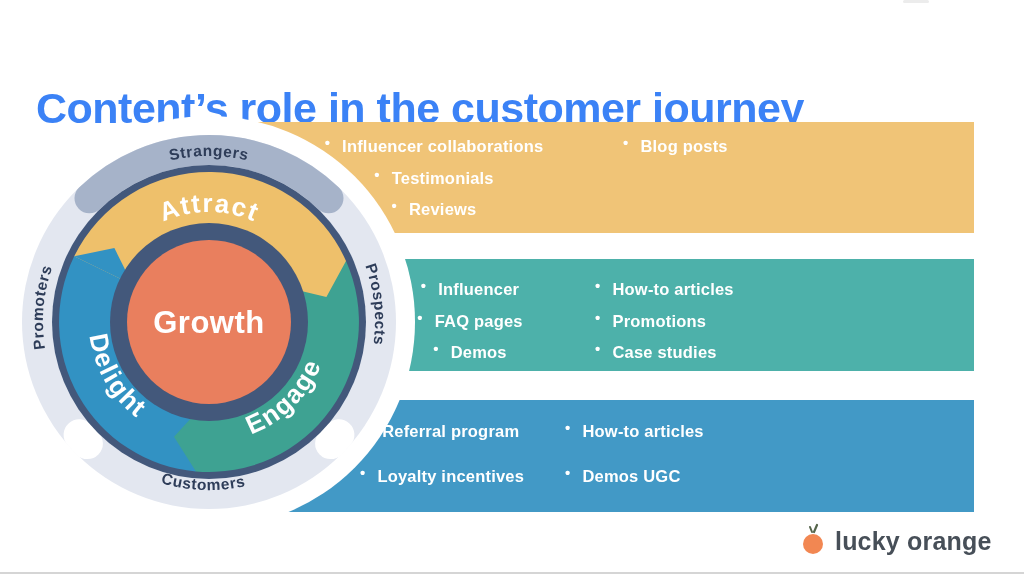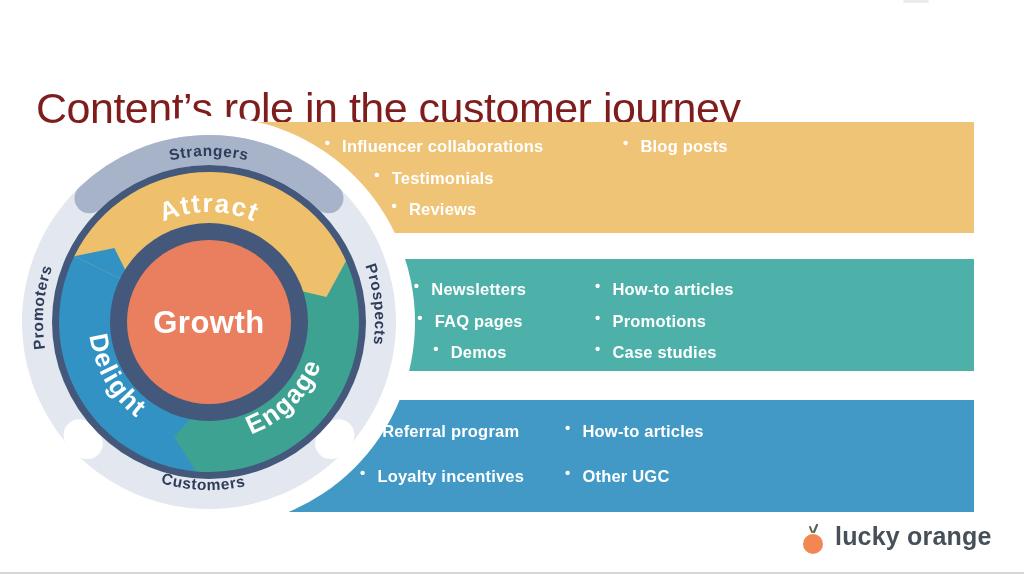--- a/index.html
+++ b/index.html
@@ -1,40 +1,40 @@
 <!DOCTYPE html>
 <html><head>
 <meta charset="utf-8">
 <style>
   html,body{margin:0;padding:0;background:#fff;}
   .slide{position:relative;width:1024px;height:576px;background:#ffffff;overflow:hidden;
          font-family:"Liberation Sans", sans-serif;}
   .page-title{position:absolute;left:36px;top:56px;font-size:43px;line-height:1.1;
-              color:#7f1d1d;letter-spacing:-0.5px;font-weight:400;white-space:nowrap;}
+              color:#3b82f6;letter-spacing:-0.5px;font-weight:700;white-space:nowrap;}
   
   .band{position:absolute;z-index:1;}
   .band-attract{left:165px;top:122px;width:809px;height:111px;background:#f0c477;}
   .band-engage {left:200px;top:259px;width:774px;height:112px;background:#4db1aa;}
   .band-delight{left:200px;top:400px;width:774px;height:112px;background:#4299c6;}
   
   .col{position:absolute;z-index:3;display:flex;flex-direction:column;}
   .col-center{align-items:center;}
   .col-left{align-items:flex-start;}
   .li{display:flex;align-items:flex-end;height:27px;color:#ffffff;font-weight:700;
       font-size:16.5px;letter-spacing:0.2px;white-space:nowrap;}
   .dot{margin-right:12px;font-size:15px;line-height:27px;}
   .dot::before{content:"\2022";}
   .gap45{row-gap:4.5px;} .gap30{row-gap:18px;}
   
   .wheel{position:absolute;left:0;top:110px;width:430px;height:425px;z-index:2;}
   .ringlabel{font-size:15.5px;font-weight:700;fill:#2e3d59;letter-spacing:0.6px;}
   .seglabel{font-size:26px;font-weight:700;fill:#ffffff;letter-spacing:1.5px;}
   .growth{font-size:31px;font-weight:700;fill:#ffffff;letter-spacing:0.5px;}
   
-  .logo{position:absolute;left:800px;top:522px;display:flex;align-items:flex-start;z-index:4;}
+  .logo{position:absolute;left:800px;top:522px;display:flex;align-items:flex-end;z-index:4;}
   .logo-text{margin-left:9px;font-size:25px;font-weight:700;color:#474f58;letter-spacing:0.2px;}
   
   .bottom-line{position:absolute;left:0;top:572px;width:1024px;height:2px;background:#d5d5d5;z-index:5;}
   .top-artifact{position:absolute;left:903px;top:0;width:26px;height:3px;background:#ececec;border-radius:2px;z-index:5;}
 </style>
 </head>
 <body>
 
 <div class="slide">
 
@@ -63,21 +63,21 @@
   <div class="col col-left gap45" style="left:623px;top:129px;">
     <div class="li">
         <span class="dot"></span>
         <span>Blog posts</span>
       </div>
   </div>
 
   <div class="col col-center gap45" style="left:270px;top:272px;width:400px;">
     <div class="li">
         <span class="dot"></span>
-        <span>Newsletters</span>
+        <span>Influencer</span>
       </div>
     <div class="li">
         <span class="dot"></span>
         <span>FAQ pages</span>
       </div>
     <div class="li">
         <span class="dot"></span>
         <span>Demos</span>
       </div>
   </div>
@@ -109,21 +109,21 @@
         <span class="dot"></span>
       </div>
   </div>
   <div class="col col-left gap30" style="left:565px;top:414px;">
     <div class="li">
         <span class="dot"></span>
         <span>How-to articles</span>
       </div>
     <div class="li">
         <span class="dot"></span>
-        <span>Other UGC</span>
+        <span>Demos UGC</span>
       </div>
   </div>
 
   <svg class="wheel" viewBox="0 0 430 425">
     <defs>
       <path id="p-strangers" d="M126,68.2 A166,166 0 0 1 292,68.2"></path>
       <path id="p-prospects" d="M352.8,129 A166,166 0 0 1 366.9,263.3"></path>
       <path id="p-customers" d="M140.6,365.5 A168,168 0 0 0 266.5,369.9"></path>
       <path id="p-promoters" d="M56.2,276.9 A166,166 0 0 1 69.8,121.5"></path>
       <path id="p-attract" d="M113.7,157 A110,110 0 0 1 304.3,157"></path>

